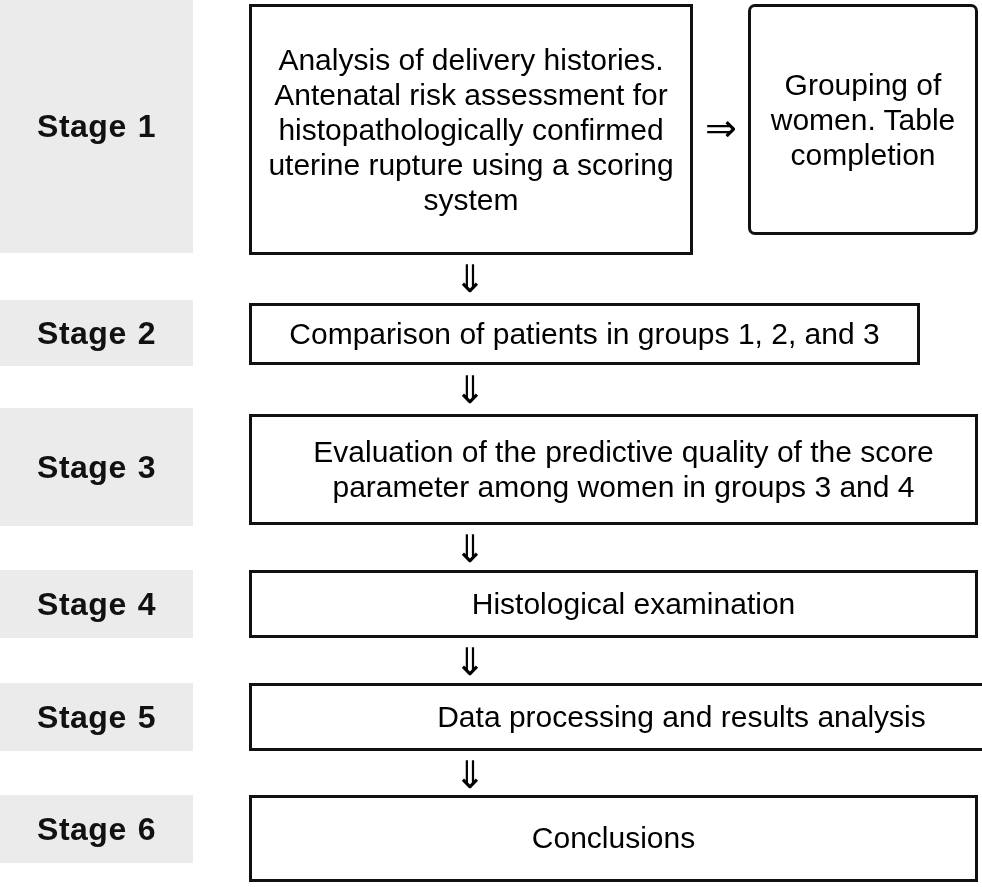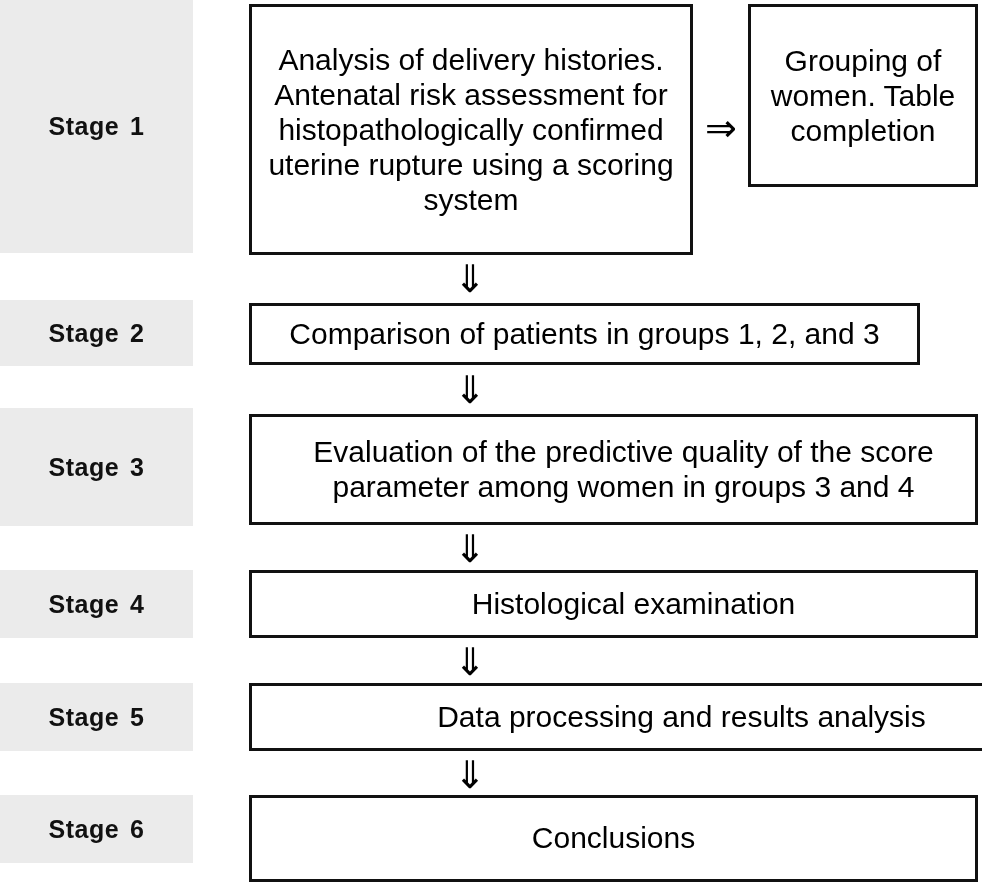--- a/index.html
+++ b/index.html
@@ -19,21 +19,21 @@
   }
   .stage-label {
     position: absolute;
     left: 0;
     width: 193px;
     background: #ebebeb;
     display: flex;
     align-items: center;
     justify-content: center;
     font-weight: bold;
-    font-size: 25px;
+    font-size: 32px;
     letter-spacing: 0.5px;
     color: #111111;
   }
   .stage-label .lbl-word { }
   .stage-label .lbl-num { margin-left: 11px; }
 
   .flow-box {
     position: absolute;
     box-sizing: border-box;
     border: 3px solid #111111;
@@ -80,21 +80,21 @@
   </div>
 
   <div class="flow-box tall-text" style="left:249px; top:4px; width:444px; height:251px;">
     <span>Analysis of delivery histories. Antenatal risk assessment for histopathologically confirmed uterine rupture using a scoring system</span>
   </div>
 
   <div class="arrow arrow-right" style="left:693px; top:100px; height:56px;">
     <span>⇒</span>
   </div>
 
-  <div class="flow-box tall-text" style="left:748px; top:4px; width:230px; height:183px;">
+  <div class="flow-box tall-text" style="left:748px; top:4px; width:230px; height:231px;border-radius:7px;">
     <span>Grouping of women. Table completion</span>
   </div>
 
   <div class="arrow arrow-down" style="left:440px; top:257px; height:44px;">
     <span>⇓</span>
   </div>
 
   <div class="stage-label" style="top:300px; height:66px;">
     <span class="lbl-word">Stage</span>
     <span class="lbl-num">2</span>

